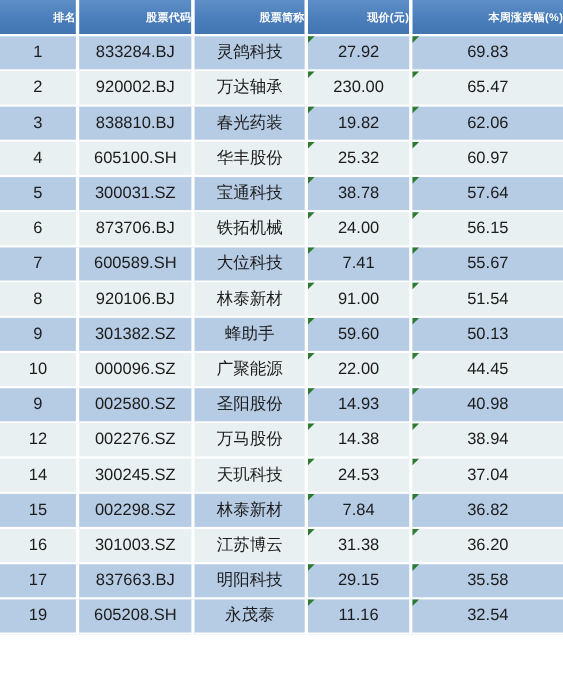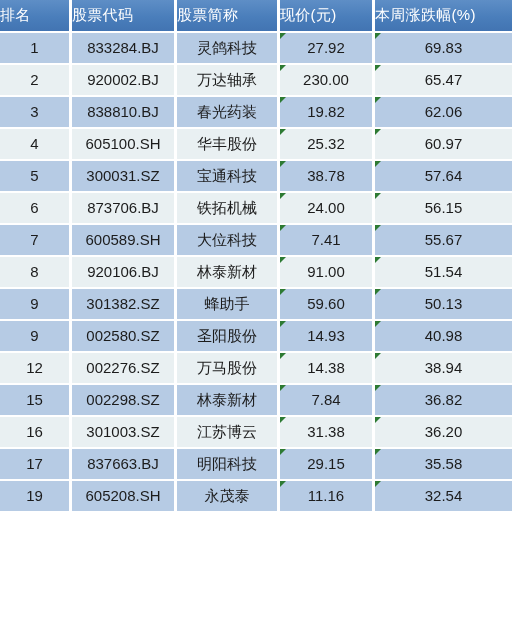--- a/index.html
+++ b/index.html
@@ -20,23 +20,23 @@
     border-spacing: 0;
     table-layout: fixed;
   }
 
   
   #stock-table thead th {
     height: 31px;
     background: linear-gradient(to bottom, #5b8cc4 0%, #4a7ebb 48%, #strip 48%, #4376b4 100%);
     background: linear-gradient(to bottom, #5e8ec6 0%, #4a7ebb 55%, #4274b2 100%);
     color: #ffffff;
-    font-size: 15px;
-    font-weight: normal;
-    text-align: left;
+    font-size: 10px;
+    font-weight: bold;
+    text-align: right;
     vertical-align: middle;
     letter-spacing: 0.3px;
     border-right: 3px solid #ffffff;
     border-bottom: 2px solid #ffffff;
     padding: 0;
     white-space: nowrap;
   }
   #stock-table thead th:last-child { border-right: none; }
 
   
@@ -259,20 +259,39 @@
         </td>
         <td class="marker-cell">
           <span class="corner-marker"></span>
           <span class="cell-text">59.60</span>
         </td>
         <td class="marker-cell">
           <span class="corner-marker"></span>
           <span class="cell-text">50.13</span>
         </td>
       </tr>
+      <tr class="row-even">
+        <td>
+          <span class="cell-text">10</span>
+        </td>
+        <td>
+          <span class="cell-text">000096.SZ</span>
+        </td>
+        <td class="col-name">
+          <span class="cell-text">广聚能源</span>
+        </td>
+        <td class="marker-cell">
+          <span class="corner-marker"></span>
+          <span class="cell-text">22.00</span>
+        </td>
+        <td class="marker-cell">
+          <span class="corner-marker"></span>
+          <span class="cell-text">44.45</span>
+        </td>
+      </tr>
       <tr class="row-odd">
         <td>
           <span class="cell-text">9</span>
         </td>
         <td>
           <span class="cell-text">002580.SZ</span>
         </td>
         <td class="col-name">
           <span class="cell-text">圣阳股份</span>
         </td>
@@ -295,20 +314,39 @@
         <td class="col-name">
           <span class="cell-text">万马股份</span>
         </td>
         <td class="marker-cell">
           <span class="corner-marker"></span>
           <span class="cell-text">14.38</span>
         </td>
         <td class="marker-cell">
           <span class="corner-marker"></span>
           <span class="cell-text">38.94</span>
+        </td>
+      </tr>
+      <tr class="row-even">
+        <td>
+          <span class="cell-text">14</span>
+        </td>
+        <td>
+          <span class="cell-text">300245.SZ</span>
+        </td>
+        <td class="col-name">
+          <span class="cell-text">天玑科技</span>
+        </td>
+        <td class="marker-cell">
+          <span class="corner-marker"></span>
+          <span class="cell-text">24.53</span>
+        </td>
+        <td class="marker-cell">
+          <span class="corner-marker"></span>
+          <span class="cell-text">37.04</span>
         </td>
       </tr>
       <tr class="row-odd">
         <td>
           <span class="cell-text">15</span>
         </td>
         <td>
           <span class="cell-text">002298.SZ</span>
         </td>
         <td class="col-name">

